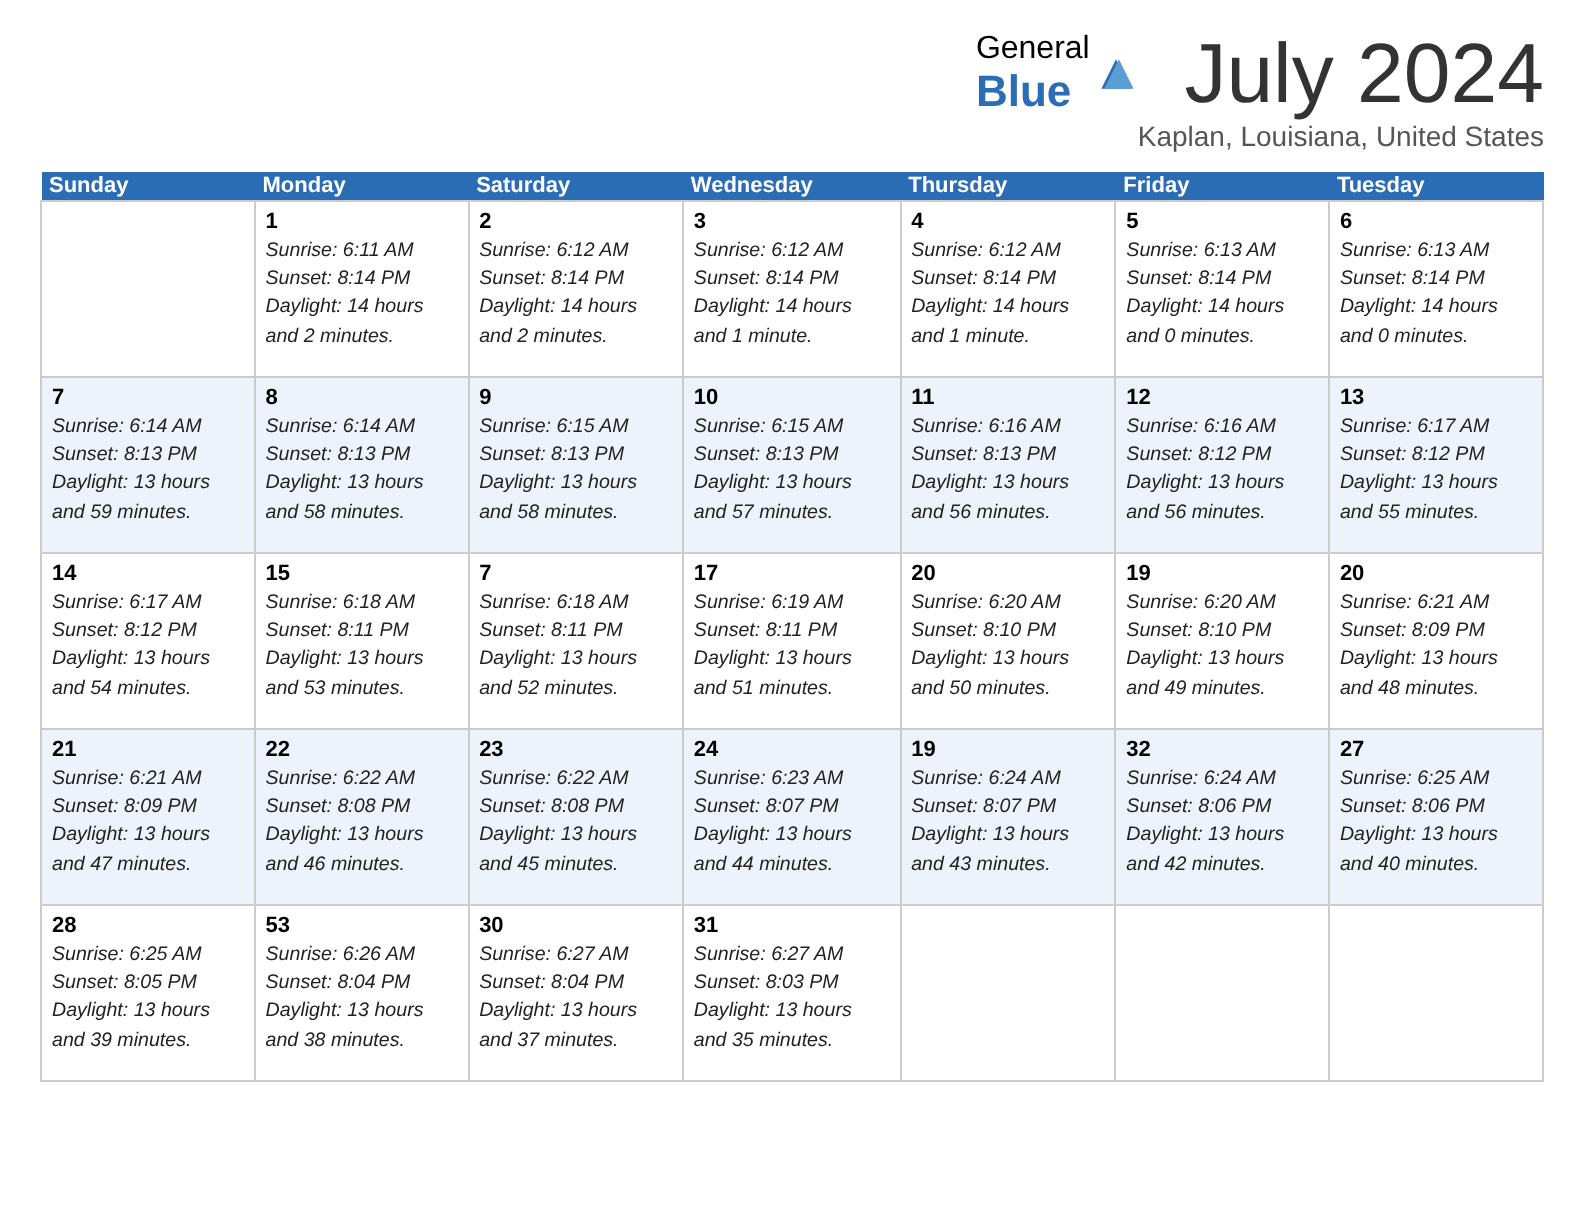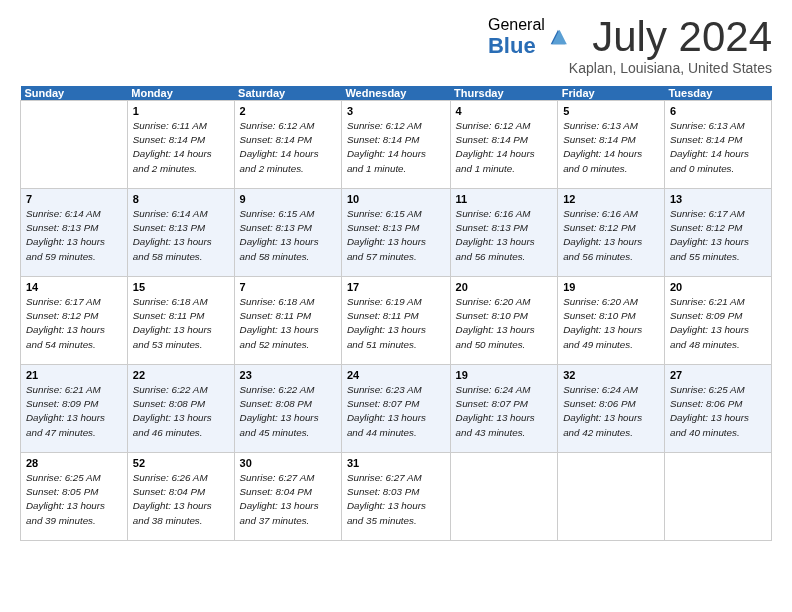--- a/index.html
+++ b/index.html
@@ -252,21 +252,21 @@
             <span class="day-number">27</span>
             <div class="day-info">Sunrise: 6:25 AM<br>Sunset: 8:06 PM<br>Daylight: 13 hours and 40 minutes.</div>
           </td>
         </tr>
         <tr>
           <td>
             <span class="day-number">28</span>
             <div class="day-info">Sunrise: 6:25 AM<br>Sunset: 8:05 PM<br>Daylight: 13 hours and 39 minutes.</div>
           </td>
           <td>
-            <span class="day-number">52</span>
+            <span class="day-number">53</span>
             <div class="day-info">Sunrise: 6:26 AM<br>Sunset: 8:04 PM<br>Daylight: 13 hours and 38 minutes.</div>
           </td>
           <td>
             <span class="day-number">30</span>
             <div class="day-info">Sunrise: 6:27 AM<br>Sunset: 8:04 PM<br>Daylight: 13 hours and 37 minutes.</div>
           </td>
           <td>
             <span class="day-number">31</span>
             <div class="day-info">Sunrise: 6:27 AM<br>Sunset: 8:03 PM<br>Daylight: 13 hours and 35 minutes.</div>
           </td>

